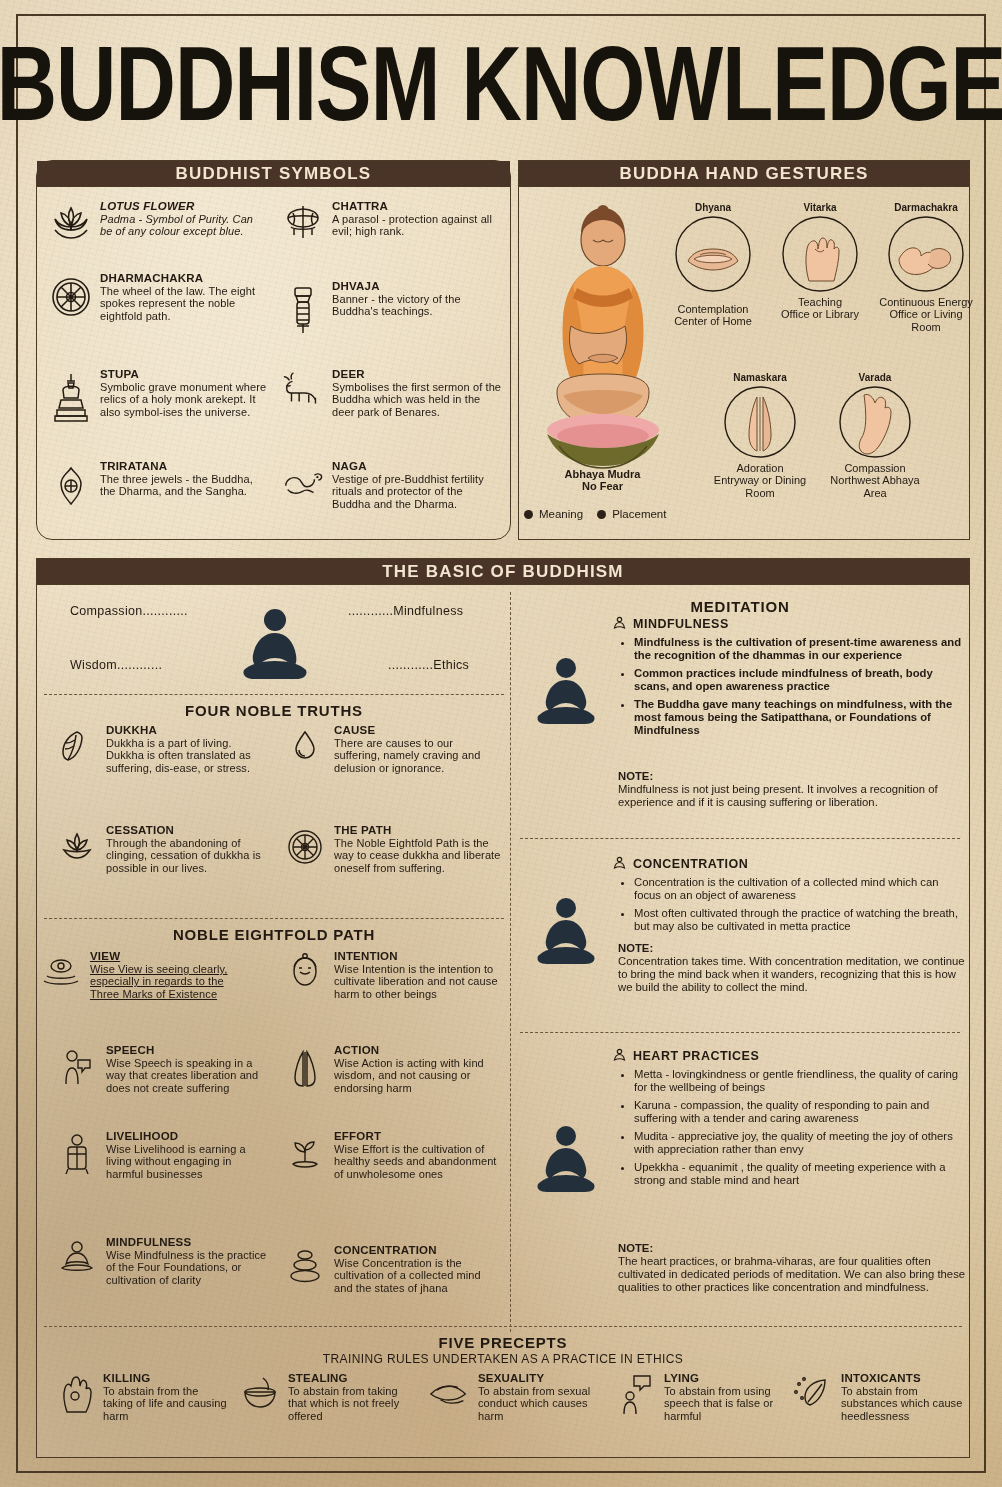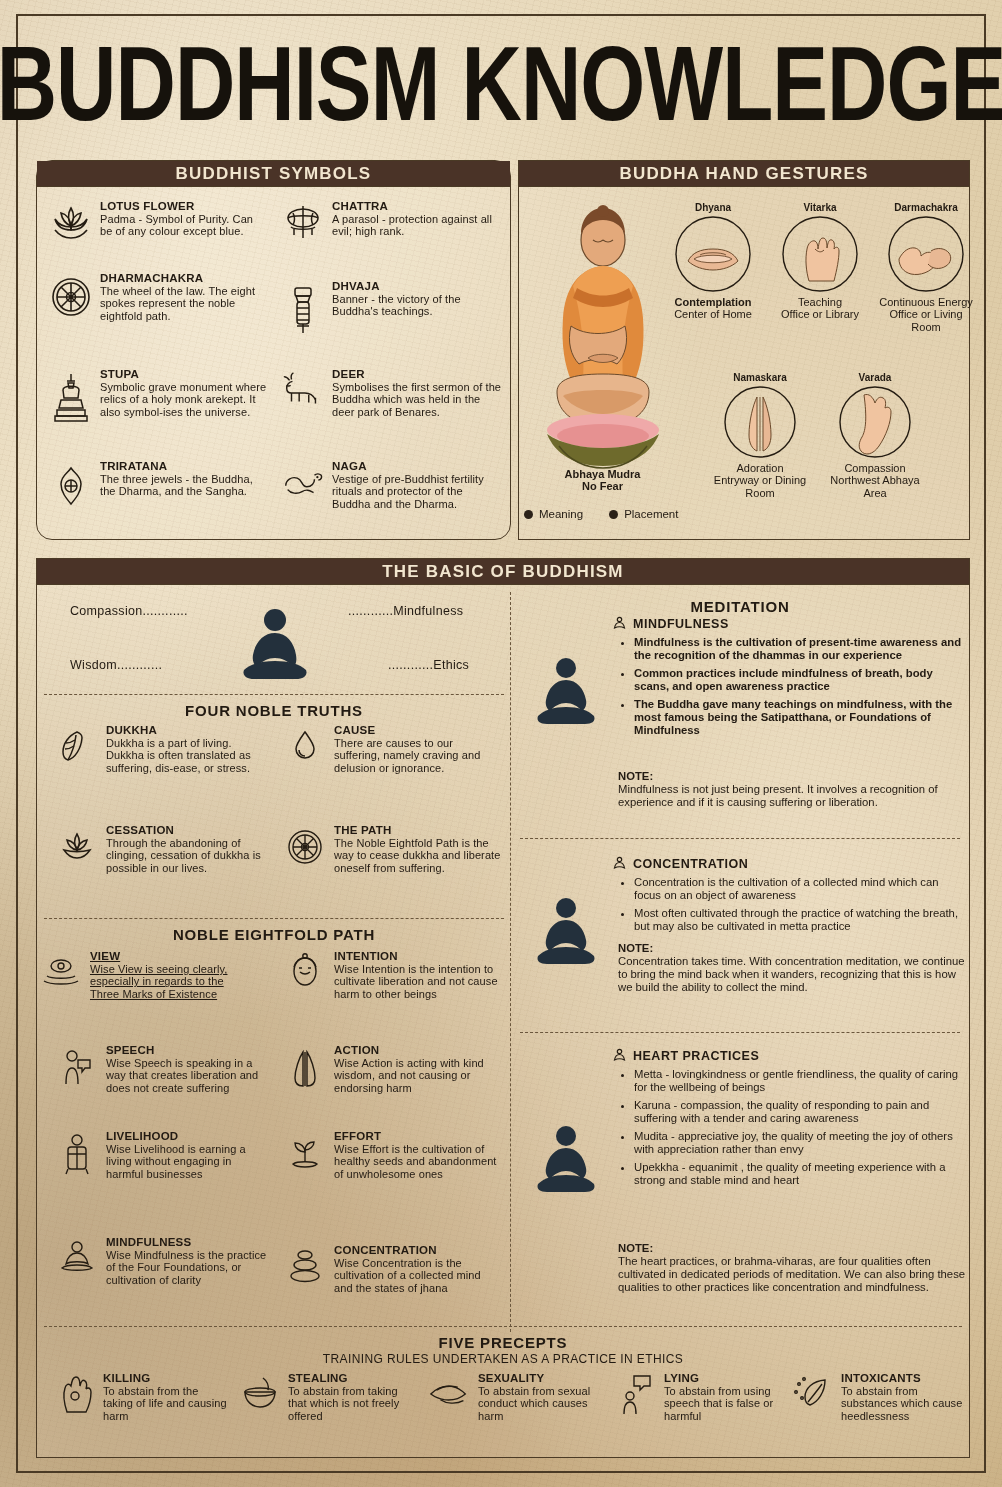--- a/index.html
+++ b/index.html
@@ -86,21 +86,21 @@
   .note-lbl { font-weight: 700; font-size: 11.3px; line-height: 13px; margin-top: 2px; }
   .note-txt { font-size: 11.3px; line-height: 13px; }
 
   .med-head { display: flex; align-items: center; gap: 6px; font-weight: 700; font-size: 12.5px; letter-spacing: 0.5px; }
 
   .center-label { position: absolute; font-size: 12.5px; letter-spacing: 0.3px; }
 
   .gest-name { text-align: center; font-weight: 700; font-size: 10px; }
   .gest-sub { text-align: center; font-size: 11px; line-height: 12.4px; }
 
-  .legend { position: absolute; display: flex; gap: 26px; font-size: 11.5px; align-items: center; }
+  .legend { position: absolute; display: flex; gap: 14px; font-size: 11.5px; align-items: center; }
   .legend .dotlab { display: flex; align-items: center; gap: 6px; }
   .dot { width: 9px; height: 9px; border-radius: 50%; background: #2b2118; display: inline-block; }
 
   .precept { position: absolute; display: flex; gap: 5px; }
   .precept .ico { width: 46px; flex: 0 0 auto; display: flex; justify-content: center; align-items: flex-start; }
 
   svg { display: block; }
 </style>
 </head>
 <body>
@@ -108,21 +108,21 @@
 <div id="poster">
   <div id="grain"></div>
   <div class="frame"></div>
 
   <div id="title">BUDDHISM KNOWLEDGE</div>
 
   <div class="box" style="left:36px; top:160px; width:475px; height:380px;border-radius:16px;">
     <div class="box-head">BUDDHIST SYMBOLS</div>
   </div>
 
-  <div class="entry" style="left:48px; top:200px; width:220px;">
+  <div class="entry" style="left:48px; top:200px; width:220px;font-style:italic;">
     <div class="ico">
       <svg width="44" height="40" viewBox="0 0 44 40">
         <g fill="none" stroke="#241c12" stroke-width="1.6">
           <path d="M22 6c-3 5-3 12 0 18 3-6 3-13 0-18z"></path>
           <path d="M22 24c-5-2-9-7-10-13 5 1 9 6 10 13z"></path>
           <path d="M22 24c5-2 9-7 10-13-5 1-9 6-10 13z"></path>
           <path d="M22 25c-7 0-13-3-16-8 2 7 8 11 16 11z"></path>
           <path d="M22 25c7 0 13-3 16-8-2 7-8 11-16 11z"></path>
           <path d="M6 28c4 5 10 8 16 8s12-3 16-8"></path>
         </g>
@@ -307,21 +307,21 @@
   <div style="position:absolute; left:660px; top:202px; width:106px;">
     <div class="gest-name">Dhyana</div>
     <div style="display:flex;justify-content:center;margin-top:2px;">
       <svg width="78" height="78" viewBox="0 0 78 78">
         <circle cx="39" cy="39" r="37" fill="none" stroke="#241c12" stroke-width="1.4"></circle>
         <path d="M14 46c4-8 12-12 25-12s21 4 25 12c-6 6-16 9-25 9s-19-3-25-9z" fill="#e8b894" stroke="#6b4a2c" stroke-width="1"></path>
         <path d="M20 44c6-5 32-5 38 0-6 5-32 5-38 0z" fill="#f3d2b8" stroke="#6b4a2c" stroke-width=".9"></path>
         <path d="M26 40c4-3 22-3 26 0" fill="none" stroke="#6b4a2c" stroke-width=".9"></path>
       </svg>
     </div>
-    <div class="gest-sub" style="margin-top:3px;font-weight:bold;">Contemplation</div>
+    <div class="gest-sub" style="margin-top:10px;">Contemplation</div>
     <div class="gest-sub">Center of Home</div>
   </div>
 
   <div style="position:absolute; left:772px; top:202px; width:96px;">
     <div class="gest-name">Vitarka</div>
     <div style="display:flex;justify-content:center;margin-top:2px;">
       <svg width="78" height="78" viewBox="0 0 78 78">
         <circle cx="39" cy="39" r="37" fill="none" stroke="#241c12" stroke-width="1.4"></circle>
         <path d="M28 66c-3-10-4-22-2-32 1-6 5-9 8-8 2 1 3 4 3 8 1-7 2-11 5-11s4 4 4 10c1-6 2-9 5-8 2 1 3 4 2 9 2-3 5-2 5 2 0 8-2 18-5 30z" fill="#f0c4a0" stroke="#6b4a2c" stroke-width="1"></path>
         <path d="M34 34c3 3 6 4 9 1" fill="none" stroke="#6b4a2c" stroke-width="1"></path>

